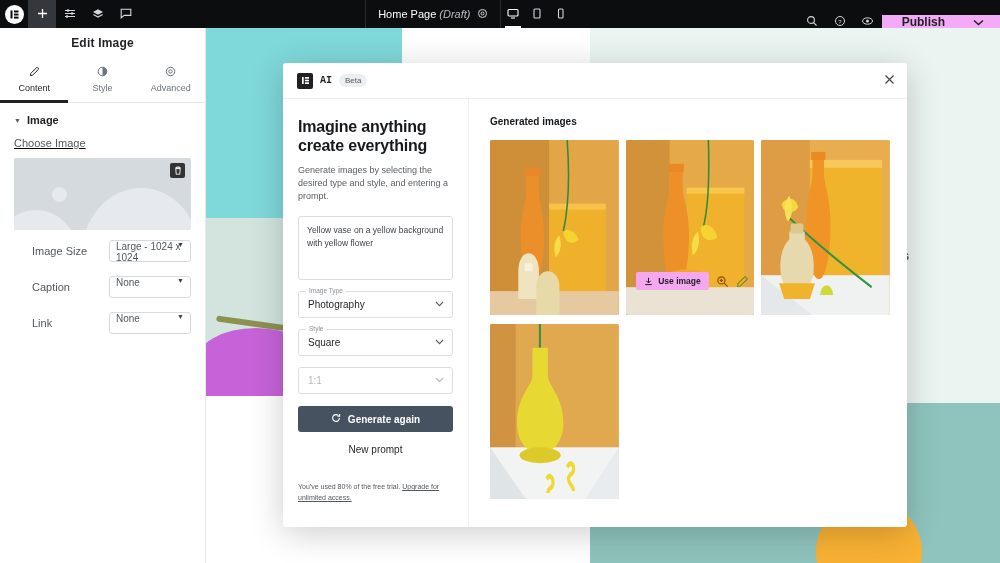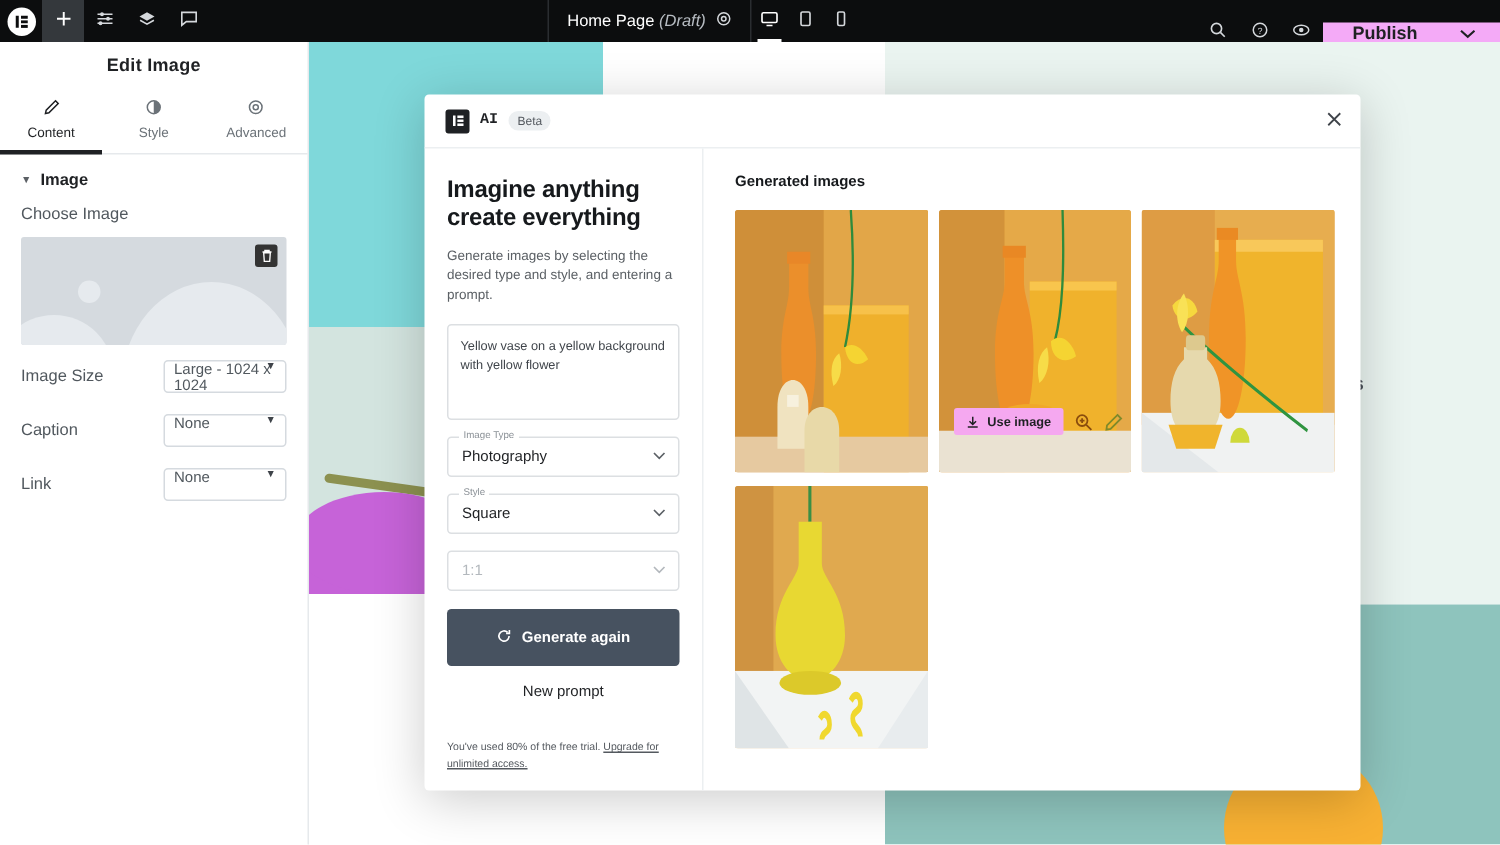--- a/index.html
+++ b/index.html
@@ -69,21 +69,21 @@
   .panel-tab.sel { color: #1f2124; }
   .panel-tab.sel::after {
     content: ""; position: absolute; left: 0; right: 0; bottom: -1px; height: 3px; background: #1f2124;
   }
   .section-head {
     display: flex; align-items: center; gap: 6px;
     padding: 11px 14px 9px; font-size: 11px; font-weight: bold; color: #1f2124;
   }
   .caret { font-size: 7px; color: #5b6065; }
   .field-label { font-size: 11px; color: #51585e; }
-  .choose-row { padding: 2px 14px 0; }
+  .choose-row { padding: 2px 14px 0; text-decoration: underline; }
   .img-drop {
     margin-top: 9px; height: 72px; background: #d5dadf; border-radius: 2px;
     position: relative; overflow: hidden;
   }
   .img-drop .hill1 {
     position: absolute; bottom: -28px; right: -10px; width: 120px; height: 70px;
     background: #e6eaee; border-radius: 50% 50% 0 0 / 100% 100% 0 0;
   }
   .img-drop .hill2 {
     position: absolute; bottom: -20px; left: -18px; width: 80px; height: 40px;
@@ -93,21 +93,21 @@
     position: absolute; top: 29px; left: 38px; width: 15px; height: 15px;
     border-radius: 50%; background: #e6eaee;
   }
   .img-drop .trash {
     position: absolute; top: 5px; right: 6px; width: 15px; height: 15px;
     background: #333; border-radius: 2px; color: #fff; font-size: 9px;
     display: flex; align-items: center; justify-content: center;
   }
   .ctrl-row {
     display: flex; align-items: center; justify-content: space-between;
-    padding: 0 14px; height: 30px; margin-top: 6px;
+    padding: 0 14px; height: 30px; margin-top: 6px; margin-left: 18px;
   }
   .ctrl-row .lbl { display: flex; align-items: center; gap: 5px; }
   .sel-box {
     width: 82px; height: 22px; border: 1px solid #d5dadf; border-radius: 3px;
     background: #fff; font-size: 10px; color: #51585e; display: flex;
     padding: 0 6px; position: relative;
   }
   .sel-box .arw { position: absolute; right: 6px; font-size: 7px; color: #3f444a; }
   .seg { display: flex; }
   .seg .sg {
@@ -185,21 +185,21 @@
     position: relative; display: flex; align-items: center; padding: 0 9px;
     font-size: 10px; color: #1f2124;
   }
   .m-fset .lg {
     position: absolute; top: -5px; left: 7px; background: #fff; padding: 0 3px;
     font-size: 6.5px; color: #8b9197;
   }
   .m-fset .arw { position: absolute; right: 8px; font-size: 8px; color: #5b6065; }
   .m-fset.placeholder { color: #b3b8bd; }
   .m-gen {
-    margin-top: 12px; height: 38px; background: #475260; border-radius: 3px;
+    margin-top: 12px; height: 26px; background: #475260; border-radius: 3px;
     color: #fff; font-size: 10px; display: flex; align-items: center;
     justify-content: center; gap: 7px; font-weight: bold;
   }
   .m-newprompt {
     margin-top: 12px; text-align: center; font-size: 10px; color: #1f2124;
   }
   .m-trial {
     margin-top: 26px; font-size: 7px; color: #54595f; line-height: 11px;
   }
   .m-trial a { color: #54595f; text-decoration: underline; }

